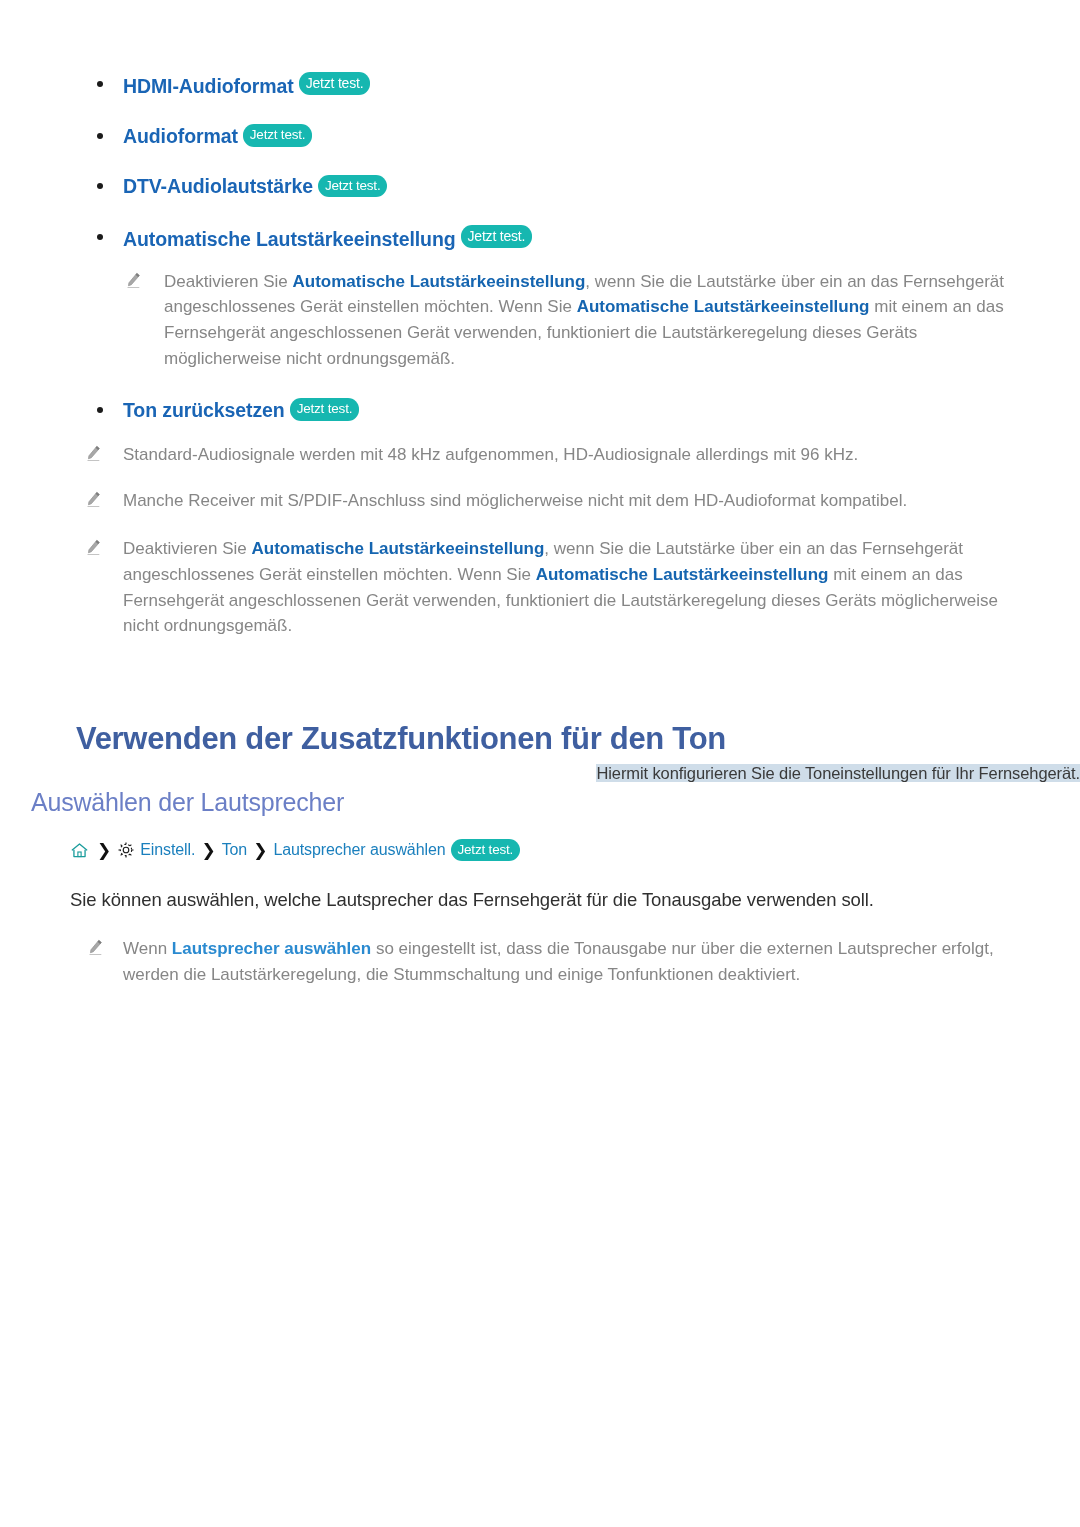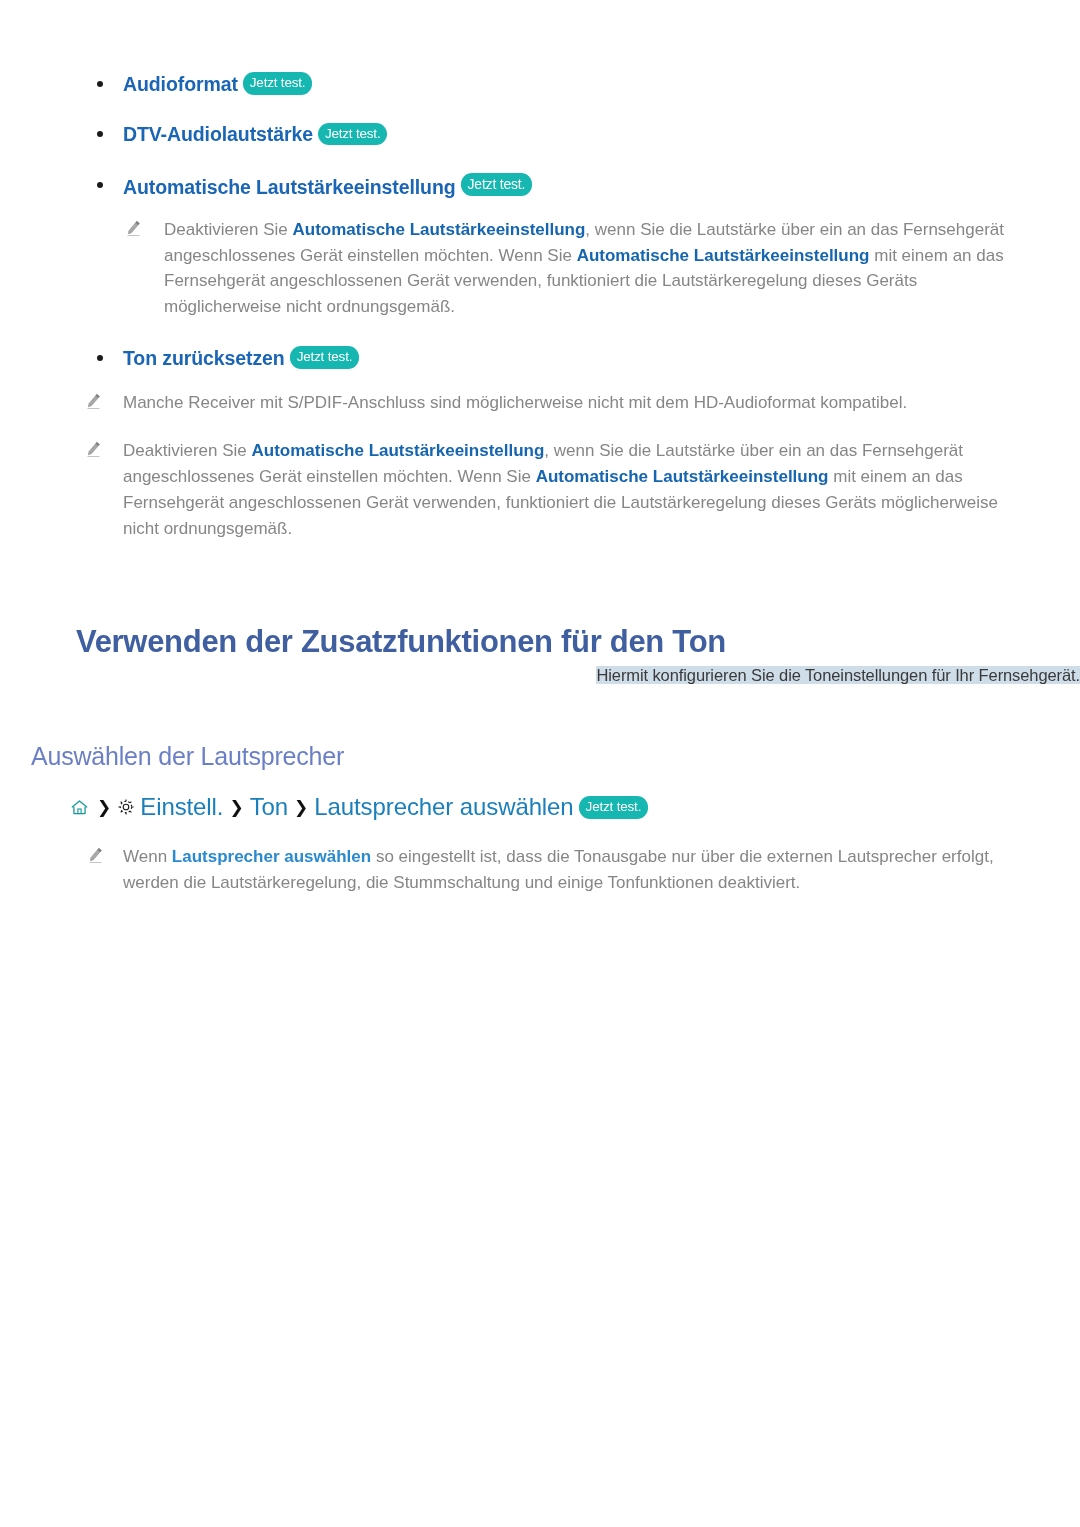--- a/index.html
+++ b/index.html
@@ -159,21 +159,21 @@
   }
   .breadcrumb .sep {
     color: #111111;
     font-weight: bold;
     font-size: 17px;
     margin: 0 6px;
     line-height: 1;
   }
   .crumb-text {
     color: #1a7fbd;
-    font-size: 24px;
+    font-size: 16px;
     letter-spacing: -0.1px;
   }
   .icon-inline {
     display: inline-flex;
     align-items: center;
     justify-content: center;
   }
 
   
   .body-para {
@@ -185,20 +185,24 @@
     letter-spacing: -0.1px;
   }
 </style>
 </head>
 <body>
 
 <div class="page">
 
   <ul class="bullet-list" style="margin-top:72px;">
 
+    <li class="bullet-item">
+      <span class="bullet-dot"></span>
+      <span class="bullet-label">HDMI-Audioformat</span><span class="pill">Jetzt test.</span>
+    </li>
 
     <li class="bullet-item">
       <span class="bullet-dot"></span>
       <span class="bullet-label">Audioformat</span><span class="pill small">Jetzt test.</span>
     </li>
 
     <li class="bullet-item">
       <span class="bullet-dot"></span>
       <span class="bullet-label">DTV-Audiolautstärke</span><span class="pill small">Jetzt test.</span>
     </li>
@@ -220,20 +224,30 @@
       <span>Deaktivieren Sie </span><span class="link-bold">Automatische Lautstärkeeinstellung</span><span>, wenn Sie die Lautstärke über ein an das Fernsehgerät angeschlossenes Gerät einstellen möchten. Wenn Sie </span><span class="link-bold">Automatische Lautstärkeeinstellung</span><span> mit einem an das Fernsehgerät angeschlossenen Gerät verwenden, funktioniert die Lautstärkeregelung dieses Geräts möglicherweise nicht ordnungsgemäß.</span>
     </li>
 
 
     <li class="bullet-item" style="margin-bottom:20px;">
       <span class="bullet-dot"></span>
       <span class="bullet-label">Ton zurücksetzen</span><span class="pill small">Jetzt test.</span>
     </li>
   </ul>
 
+  <div class="note note-indent-0" style="margin-bottom:20px;">
+    <span class="note-icon">
+      <svg viewBox="0 0 16 18" width="15" height="17" aria-hidden="true">
+        <path d="M11.6 1.2 L14.3 3.6 L5.6 13.6 L2.6 14.6 L3.1 11.5 Z" fill="#a8a8a8" stroke="#8e8e8e" stroke-width="0.7"></path>
+        <path d="M11.6 1.2 L14.3 3.6 L12.9 5.2 L10.2 2.8 Z" fill="#7d7d7d"></path>
+        <rect x="1.6" y="16.1" width="12.6" height="0.9" fill="#b9b9b9"></rect>
+      </svg>
+    </span>
+    <span>Standard-Audiosignale werden mit 48 kHz aufgenommen, HD-Audiosignale allerdings mit 96 kHz.</span>
+  </div>
 
   <div class="note note-indent-0" style="margin-bottom:22px;">
     <span class="note-icon">
       <svg viewBox="0 0 16 18" width="15" height="17" aria-hidden="true">
         <path d="M11.6 1.2 L14.3 3.6 L5.6 13.6 L2.6 14.6 L3.1 11.5 Z" fill="#a8a8a8" stroke="#8e8e8e" stroke-width="0.7"></path>
         <path d="M11.6 1.2 L14.3 3.6 L12.9 5.2 L10.2 2.8 Z" fill="#7d7d7d"></path>
         <rect x="1.6" y="16.1" width="12.6" height="0.9" fill="#b9b9b9"></rect>
       </svg>
     </span>
     <span>Manche Receiver mit S/PDIF-Anschluss sind möglicherweise nicht mit dem HD-Audioformat kompatibel.</span>
@@ -250,21 +264,21 @@
     <span>Deaktivieren Sie </span><span class="link-bold">Automatische Lautstärkeeinstellung</span><span>, wenn Sie die Lautstärke über ein an das Fernsehgerät angeschlossenes Gerät einstellen möchten. Wenn Sie </span><span class="link-bold">Automatische Lautstärkeeinstellung</span><span> mit einem an das Fernsehgerät angeschlossenen Gerät verwenden, funktioniert die Lautstärkeregelung dieses Geräts möglicherweise nicht ordnungsgemäß.</span>
   </div>
 
   <div class="h1-block" style="margin-top:82px;">
     <h1 class="h1">Verwenden der Zusatzfunktionen für den Ton</h1>
     <div class="h1-sub-wrap">
       <span class="h1-sub">Hiermit konfigurieren Sie die Toneinstellungen für Ihr Fernsehgerät.</span>
     </div>
   </div>
 
-  <h2 class="h2" style="margin-top:52px;padding-left:31px;">Auswählen der Lautsprecher</h2>
+  <h2 class="h2" style="padding-left:31px;">Auswählen der Lautsprecher</h2>
 
   <div class="breadcrumb" style="margin-top:22px;">
     <span class="icon-inline" style="margin-right:2px;">
       <svg viewBox="0 0 20 18" width="19" height="17" aria-hidden="true">
         <path d="M2.3 8.4 L10 2.1 L17.7 8.4" fill="none" stroke="#1b9c9c" stroke-width="1.4" stroke-linecap="round" stroke-linejoin="round"></path>
         <path d="M4.1 8.2 L4.1 15.4 L15.9 15.4 L15.9 8.2" fill="none" stroke="#1b9c9c" stroke-width="1.4" stroke-linejoin="round"></path>
         <rect x="8.3" y="10.6" width="3.4" height="4.8" fill="none" stroke="#1b9c9c" stroke-width="1.2"></rect>
       </svg>
     </span>
     <span class="sep">❯</span>
@@ -280,20 +294,21 @@
       </svg>
     </span>
     <span class="crumb-text">Einstell.</span>
     <span class="sep">❯</span>
     <span class="crumb-text">Ton</span>
     <span class="sep">❯</span>
     <span class="crumb-text">Lautsprecher auswählen</span>
     <span class="pill small" style="vertical-align:0;">Jetzt test.</span>
   </div>
 
+  <p class="body-para" style="margin:26px 0 0 0;">Sie können auswählen, welche Lautsprecher das Fernsehgerät für die Tonausgabe verwenden soll.</p>
 
   <div class="note note-indent-body" style="margin-top:22px;margin-bottom:0;">
     <span class="note-icon">
       <svg viewBox="0 0 16 18" width="15" height="17" aria-hidden="true">
         <path d="M11.6 1.2 L14.3 3.6 L5.6 13.6 L2.6 14.6 L3.1 11.5 Z" fill="#a8a8a8" stroke="#8e8e8e" stroke-width="0.7"></path>
         <path d="M11.6 1.2 L14.3 3.6 L12.9 5.2 L10.2 2.8 Z" fill="#7d7d7d"></path>
         <rect x="1.6" y="16.1" width="12.6" height="0.9" fill="#b9b9b9"></rect>
       </svg>
     </span>
     <span>Wenn </span><span class="link-plain">Lautsprecher auswählen</span><span> so eingestellt ist, dass die Tonausgabe nur über die externen Lautsprecher erfolgt, werden die Lautstärkeregelung, die Stummschaltung und einige Tonfunktionen deaktiviert.</span>

